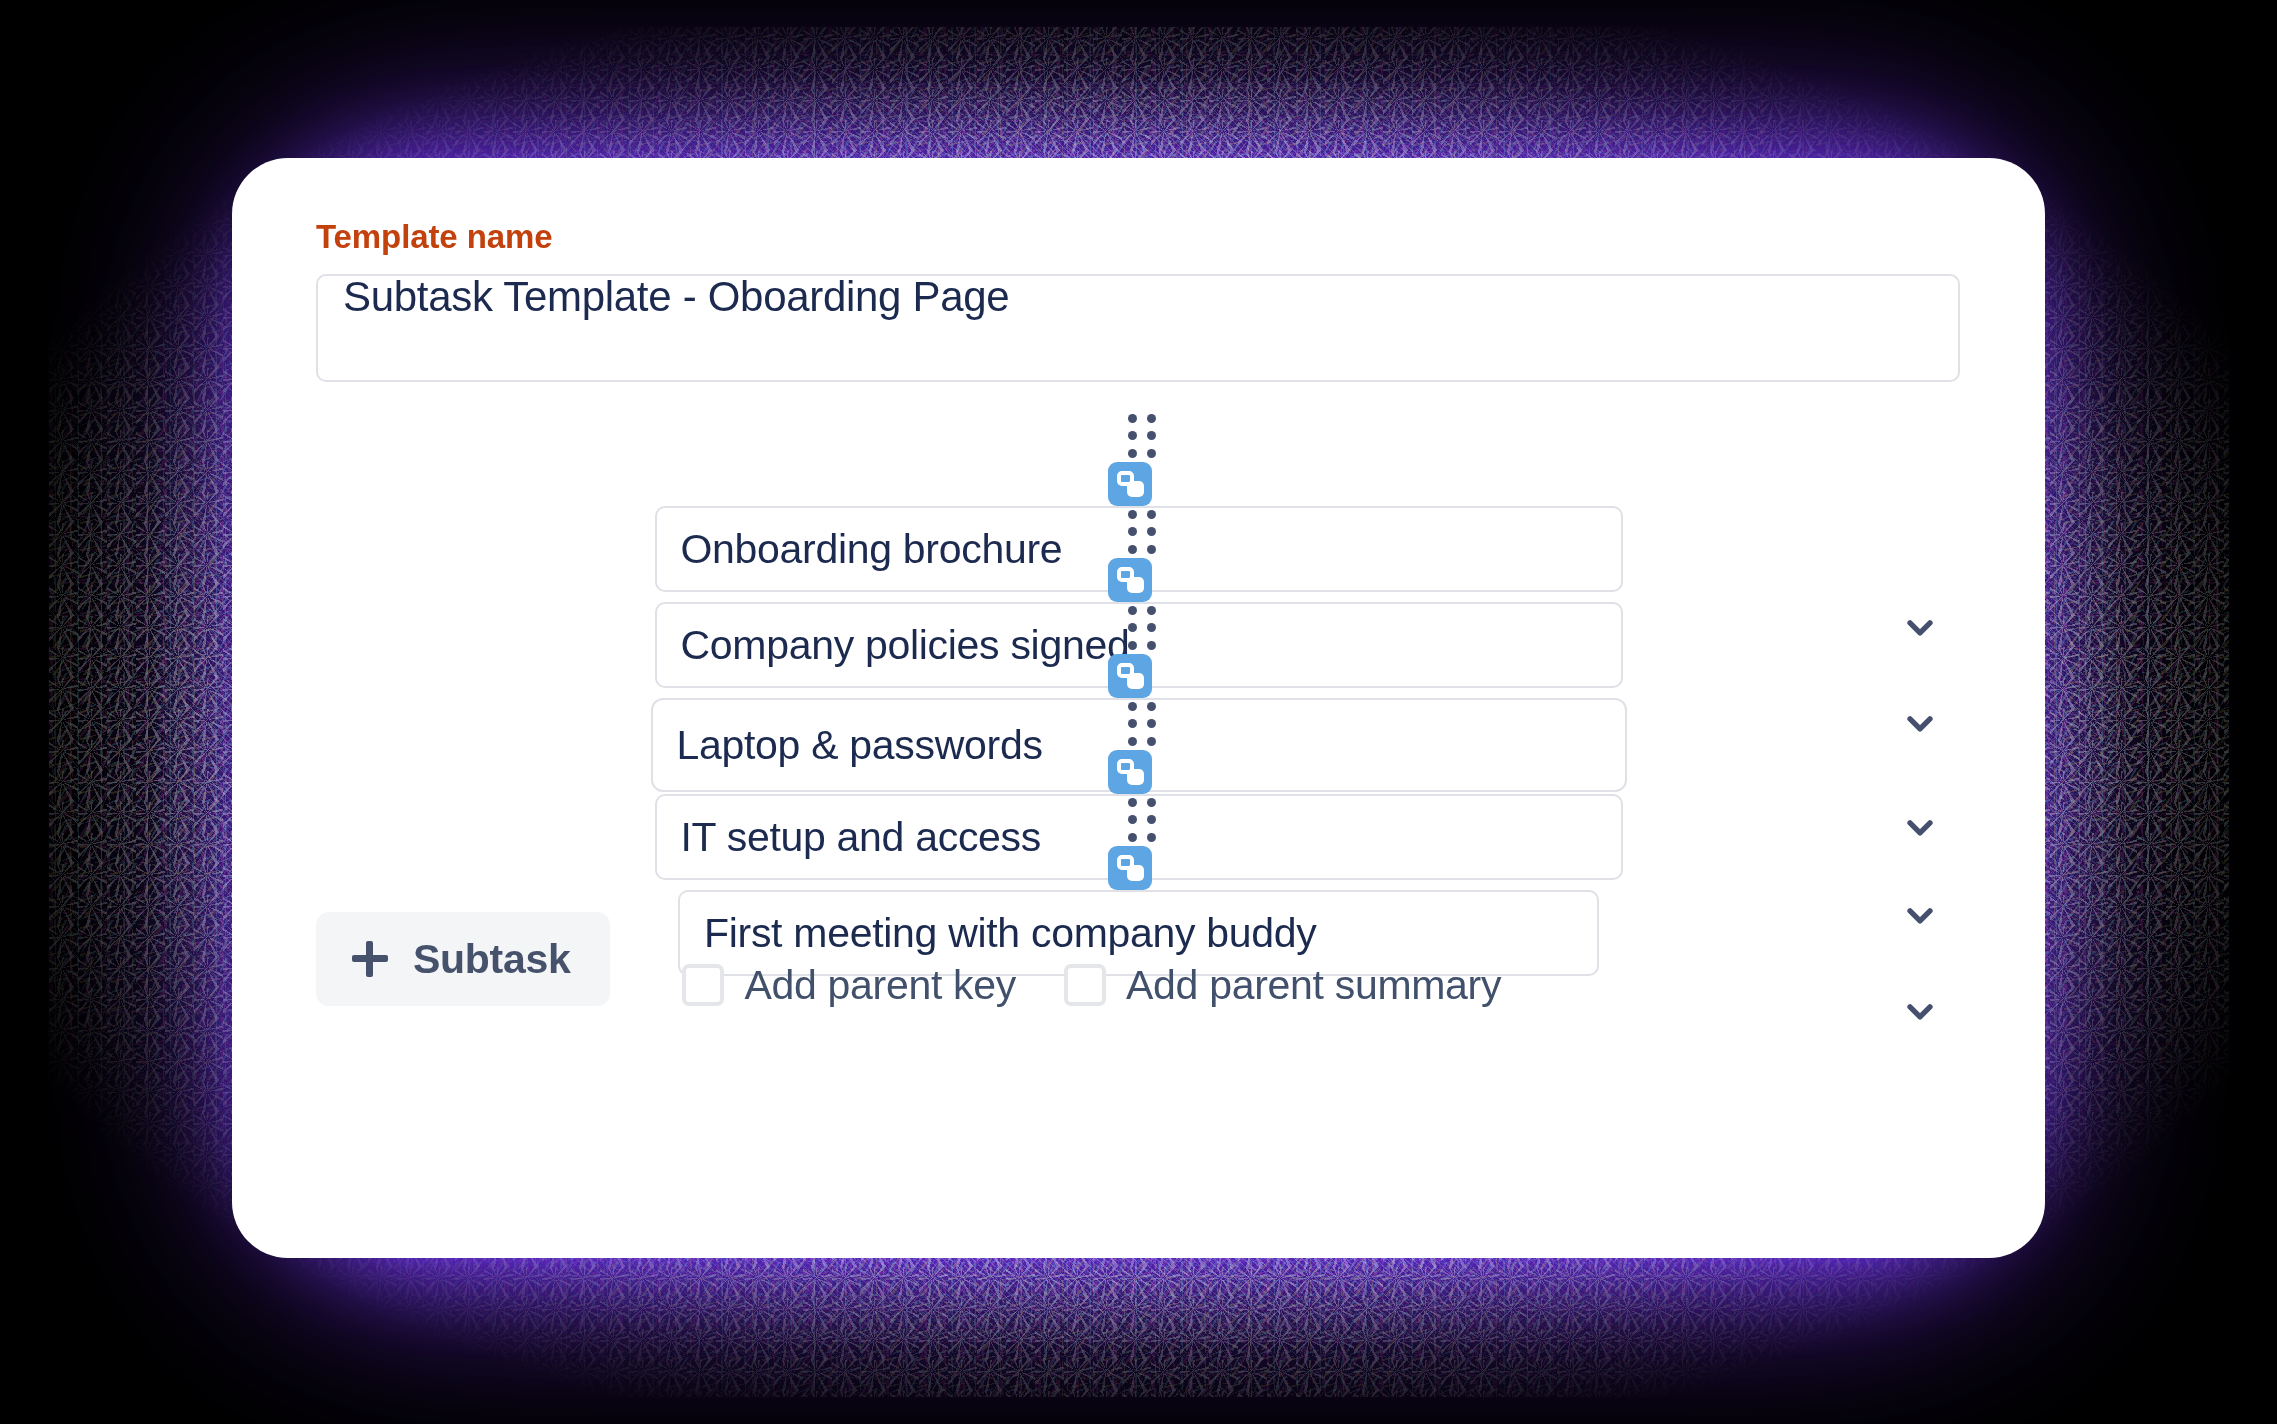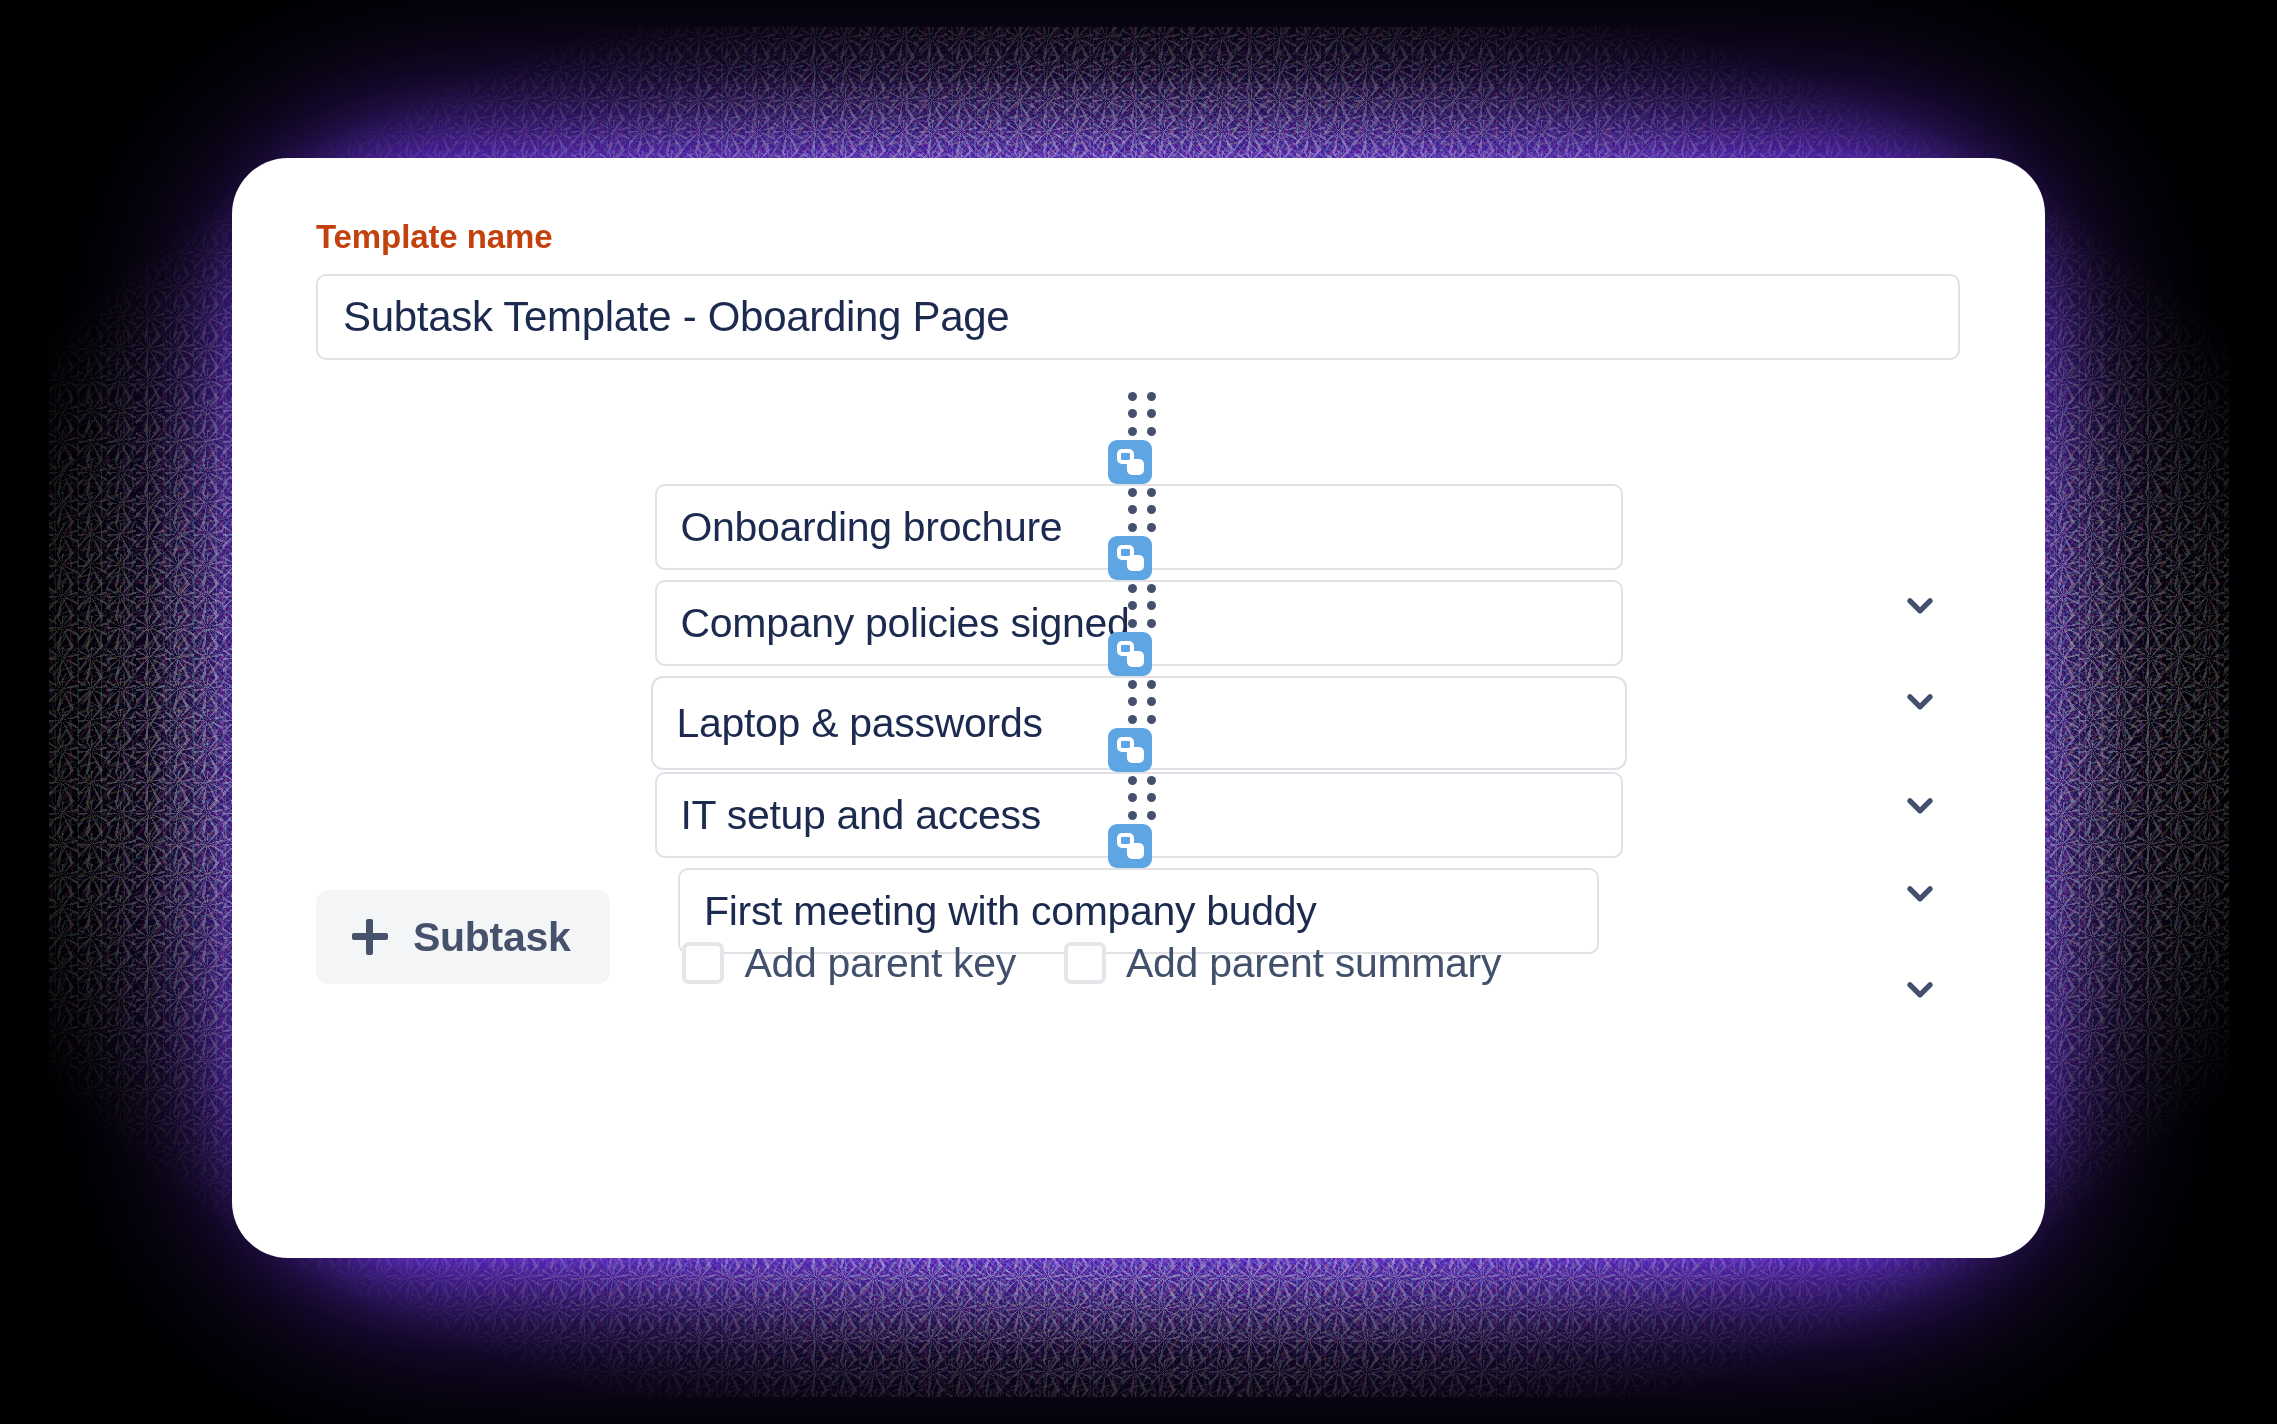--- a/index.html
+++ b/index.html
@@ -115,26 +115,26 @@
     font-weight: bold;
     color: #c2410c;
     letter-spacing: -0.1px;
     margin-bottom: 21px;
     line-height: 1;
   }
 
   
   .name-input {
     width: 1644px;
-    height: 86px;
+    height: 108px;
     border: 2px solid #DFE1E6;
     border-radius: 10px;
     background: #FFFFFF;
     display: flex;
-    align-items: center;
+    align-items: flex-start;
     padding: 0 25px;
   }
 
   .name-input-value {
     font-size: 42px;
     color: #1B2A4E;
     letter-spacing: -0.3px;
     line-height: 1;
   }
 

